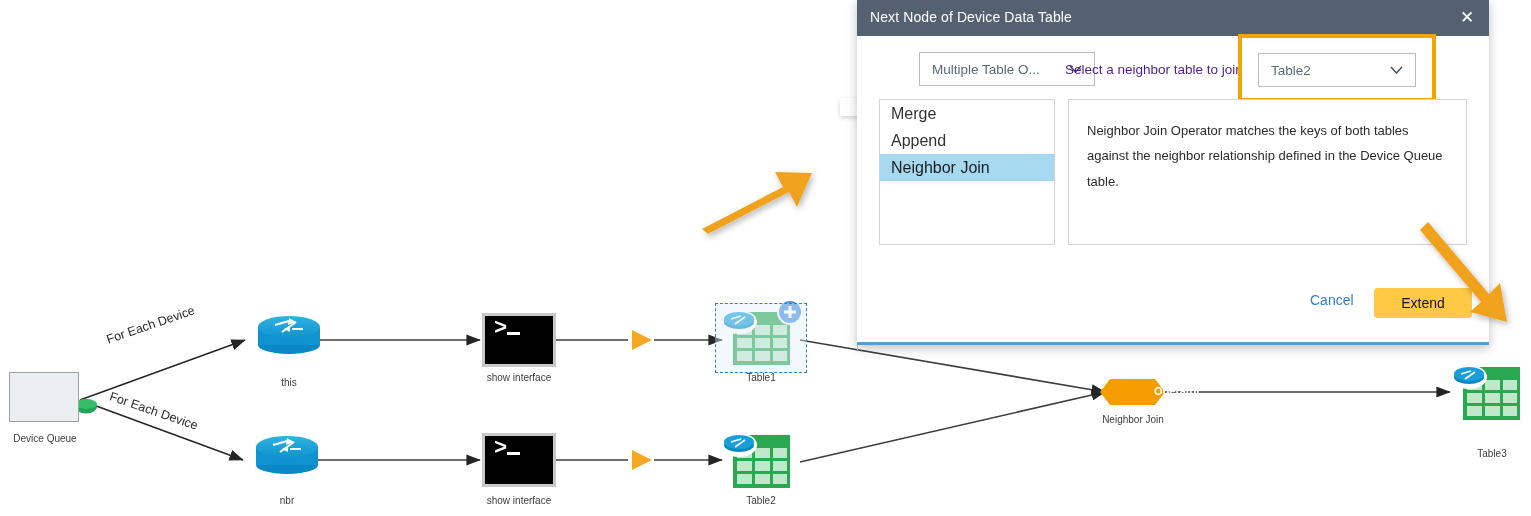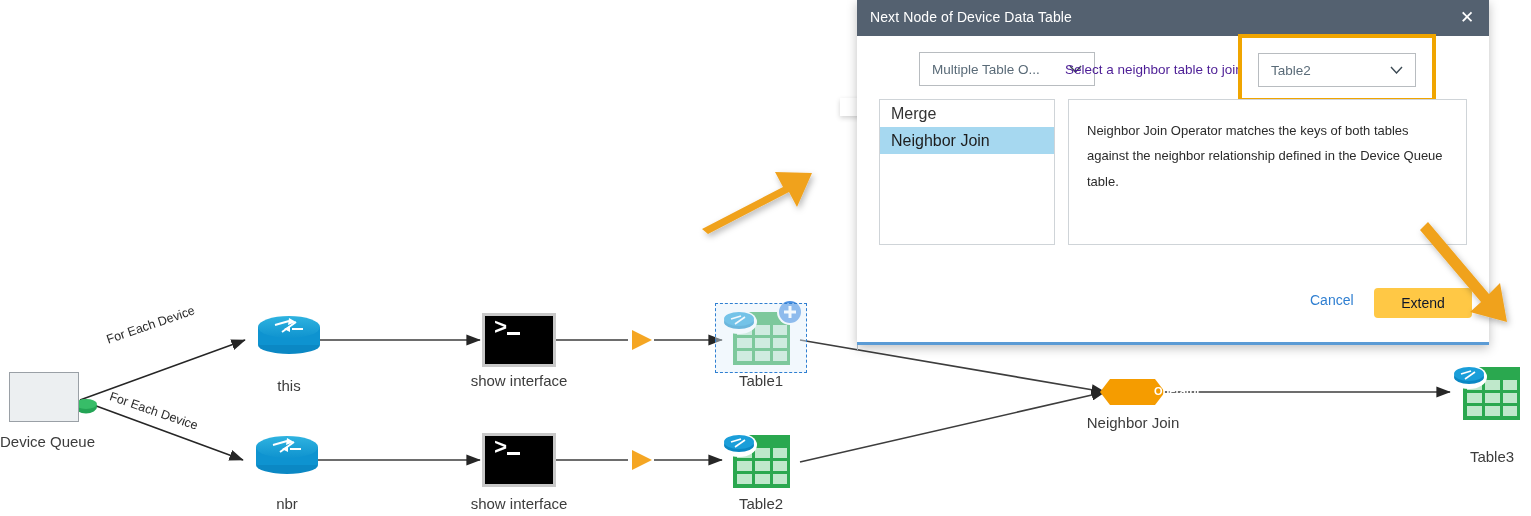--- a/index.html
+++ b/index.html
@@ -20,21 +20,21 @@
   }
 
   
   #canvas {
     position: absolute;
     left: 0; top: 0;
     width: 1531px; height: 516px;
   }
   .node-label {
     position: absolute;
-    font-size: 15px;
+    font-size: 10px;
     color: #3c3c3c;
     text-align: center;
     white-space: nowrap;
     font-family: "Liberation Sans", sans-serif;
   }
   .edge-label {
     position: absolute;
     font-size: 12.5px;
     color: #2a2a2a;
     white-space: nowrap;
@@ -483,20 +483,21 @@
 
     <div id="neighbor-select-wrap" class="select-box">
       <span class="select-text">Table2</span>
       <svg class="select-caret" viewBox="0 0 13 8">
         <polyline points="1,1 6.5,7 12,1" fill="none" stroke="#3c4a54" stroke-width="1.4"></polyline>
       </svg>
     </div>
 
     <div id="operator-list">
       <div class="op-item">Merge</div>
+      <div class="op-item">Append</div>
       <div class="op-item selected">Neighbor Join</div>
     </div>
 
     <div id="description-box">
       <div id="description-text">Neighbor Join Operator matches the keys of both tables against the neighbor relationship defined in the Device Queue table.</div>
     </div>
 
     <div id="cancel-button">Cancel</div>
     <button id="extend-button">Extend</button>
   </div>

